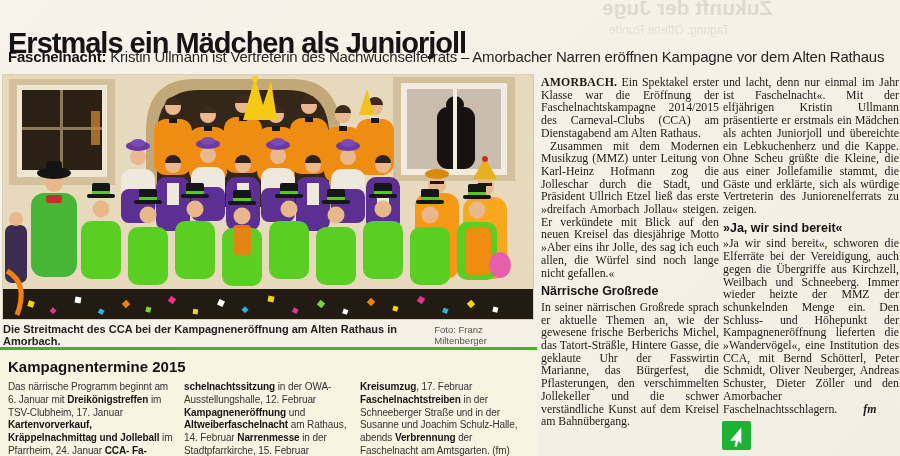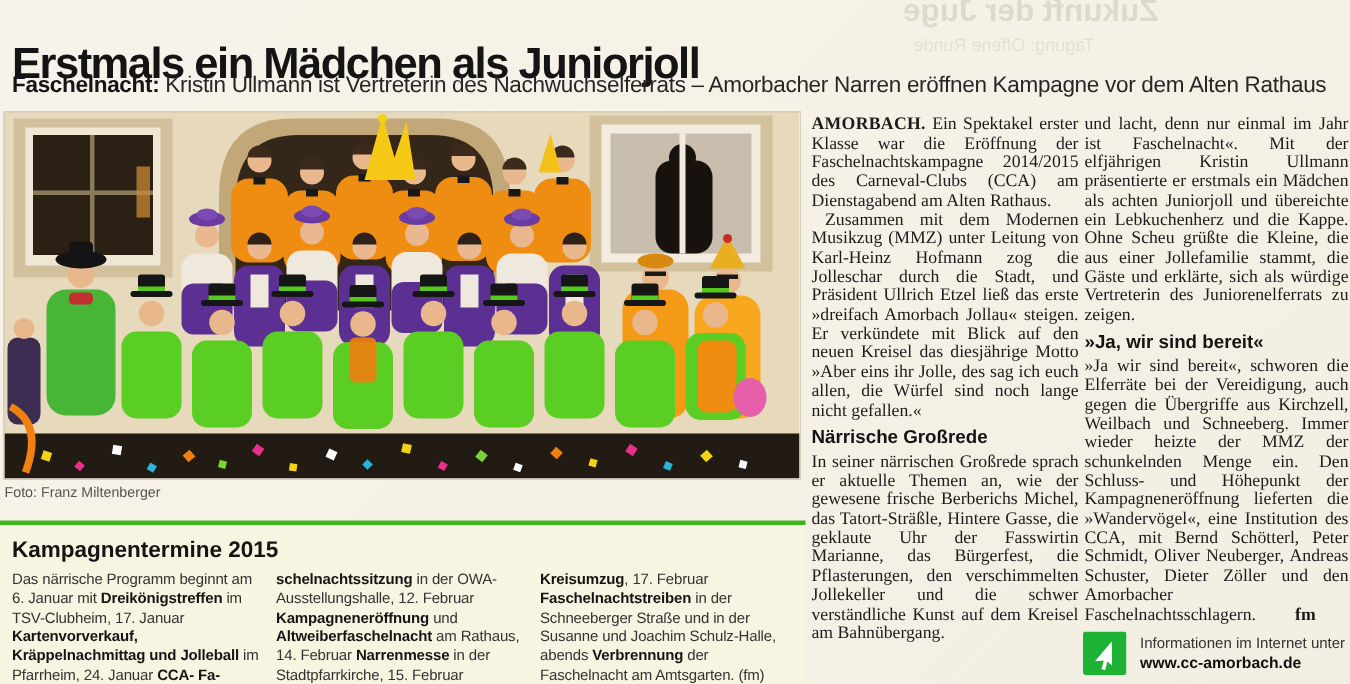--- a/index.html
+++ b/index.html
@@ -44,21 +44,21 @@
   .col{position:absolute;top:76px;width:178px;
     font-family:"Liberation Serif",serif;font-size:11.8px;line-height:12.7px;
     text-align:justify;color:#1b1b1b;}
   .col1{left:541px;}
   .col2{left:723px;width:176px;}
   .col p{margin:0;}
   .col p.indent{text-indent:9px;}
   .col .lead{font-weight:bold;letter-spacing:.2px;}
   .subhead{font-family:"Liberation Sans",sans-serif;font-weight:bold;
     font-size:12.5px;margin:6px 0 3px 0;color:#141414;text-align:left;}
-  .author{font-weight:bold;padding-left:26px;}
+  .author{font-style:italic;font-weight:bold;padding-left:26px;}
   
   .infobox{position:absolute;left:722px;top:421px;display:flex;gap:9px;align-items:flex-start;}
   .infoicon{width:29px;height:29px;flex:0 0 auto;}
   .infotext{padding-top:3px;}
   .infoline{font-size:10px;color:#333;line-height:12px;}
   .infourl{font-size:10.5px;font-weight:bold;color:#111;line-height:13px;}
 </style>
 </head>
 <body>
 
@@ -209,20 +209,21 @@
       <rect x="365" y="224" width="6" height="6" fill="#f08010" transform="rotate(42 368 227)"></rect>
       <rect x="390" y="231" width="5" height="5" fill="#f2d414" transform="rotate(16 392 233)"></rect>
       <rect x="415" y="222" width="6" height="6" fill="#e8318a" transform="rotate(33 418 225)"></rect>
       <rect x="440" y="233" width="5" height="5" fill="#2ab4d8" transform="rotate(22 442 235)"></rect>
       <rect x="465" y="226" width="6" height="6" fill="#f2d414" transform="rotate(48 468 229)"></rect>
       <rect x="490" y="232" width="5" height="5" fill="#ffffff" transform="rotate(14 492 234)"></rect>
     </g>
   </svg>
 
   <div class="captionbar">
+    <span class="caption">Die Streitmacht des CCA bei der Kampagneneröffnung am Alten Rathaus in Amorbach.</span>
     <span class="credit">Foto: Franz Miltenberger</span>
   </div>
 
   <div class="greenrule"></div>
 
   <div class="terminebox">
     <div class="terminetitle">Kampagnentermine 2015</div>
     <div class="terminecols">
       <div class="terminecol"><span>Das närrische Programm beginnt am 6. Januar mit </span><b>Dreikönigstreffen</b><span> im TSV-Clubheim, 17. Januar </span><b>Kartenvorverkauf, Kräppelnachmittag und Jolleball</b><span> im Pfarrheim, 24. Januar </span><b>CCA- Fa-</b></div>
       <div class="terminecol"><b>schelnachtssitzung</b><span> in der OWA-Ausstellungshalle, 12. Februar </span><b>Kampagneneröffnung</b><span> und </span><b>Altweiberfaschelnacht</b><span> am Rathaus, 14. Februar </span><b>Narrenmesse</b><span> in der Stadtpfarrkirche, 15. Februar</span></div>
@@ -243,19 +244,15 @@
     <p><span>»Ja wir sind bereit«, schworen die Elferräte bei der Vereidigung, auch gegen die Übergriffe aus Kirchzell, Weilbach und Schneeberg. Immer wieder heizte der MMZ der schunkelnden Menge ein. Den Schluss- und Höhepunkt der Kampagneneröffnung lieferten die »Wandervögel«, eine Institution des CCA, mit Bernd Schötterl, Peter Schmidt, Oliver Neuberger, Andreas Schuster, Dieter Zöller und den Amorbacher Faschelnachtsschlagern.</span><span class="author">fm</span></p>
   </div>
 
   <div class="infobox">
     <svg class="infoicon" viewBox="0 0 29 29" aria-hidden="true">
       <rect width="29" height="29" rx="2" fill="#1db233"></rect>
       <g transform="translate(14.5,15.5) rotate(40)">
         <path d="M-2.2,-10 L-2.2,7.5 L2,3.4 L4.6,8.8 L6.8,7.6 L4.2,2.4 L8.4,2.4 Z" fill="#ffffff"></path>
       </g>
     </svg>
-    <div class="infotext">
-      <div class="infoline">Informationen im Internet unter</div>
-      <div class="infourl">www.cc-amorbach.de</div>
-    </div>
   </div>
 
 </div>
 
 </body></html>

